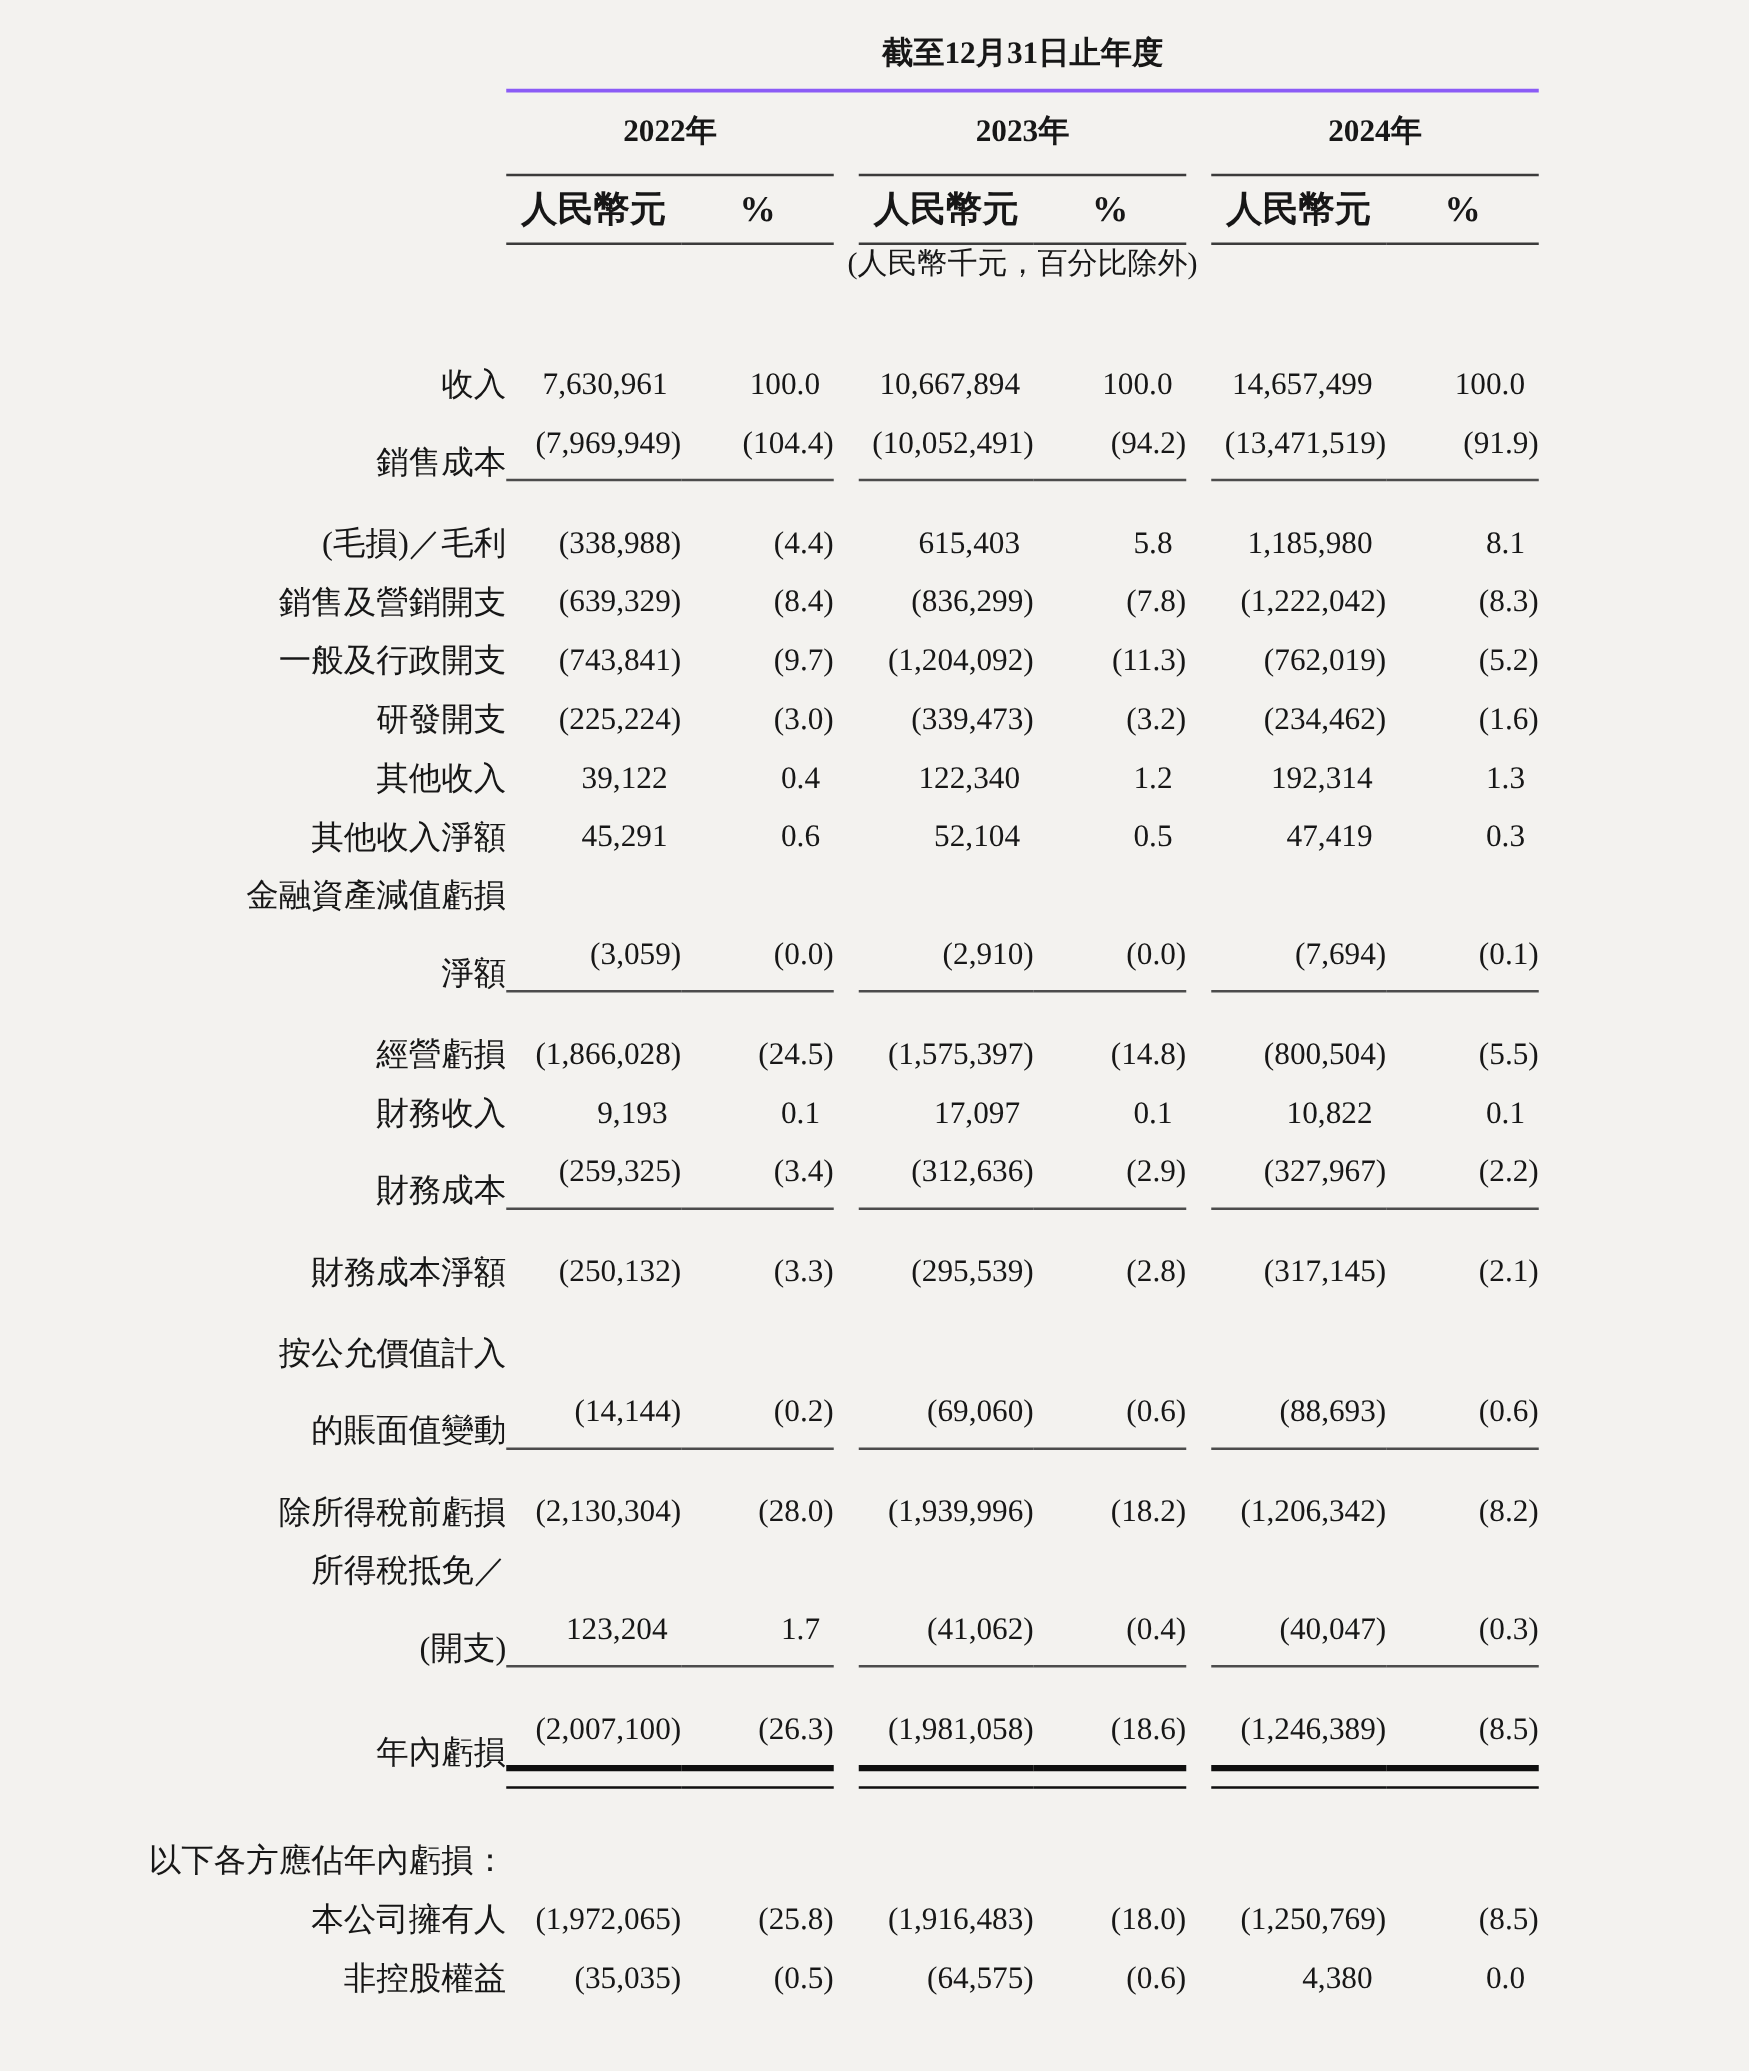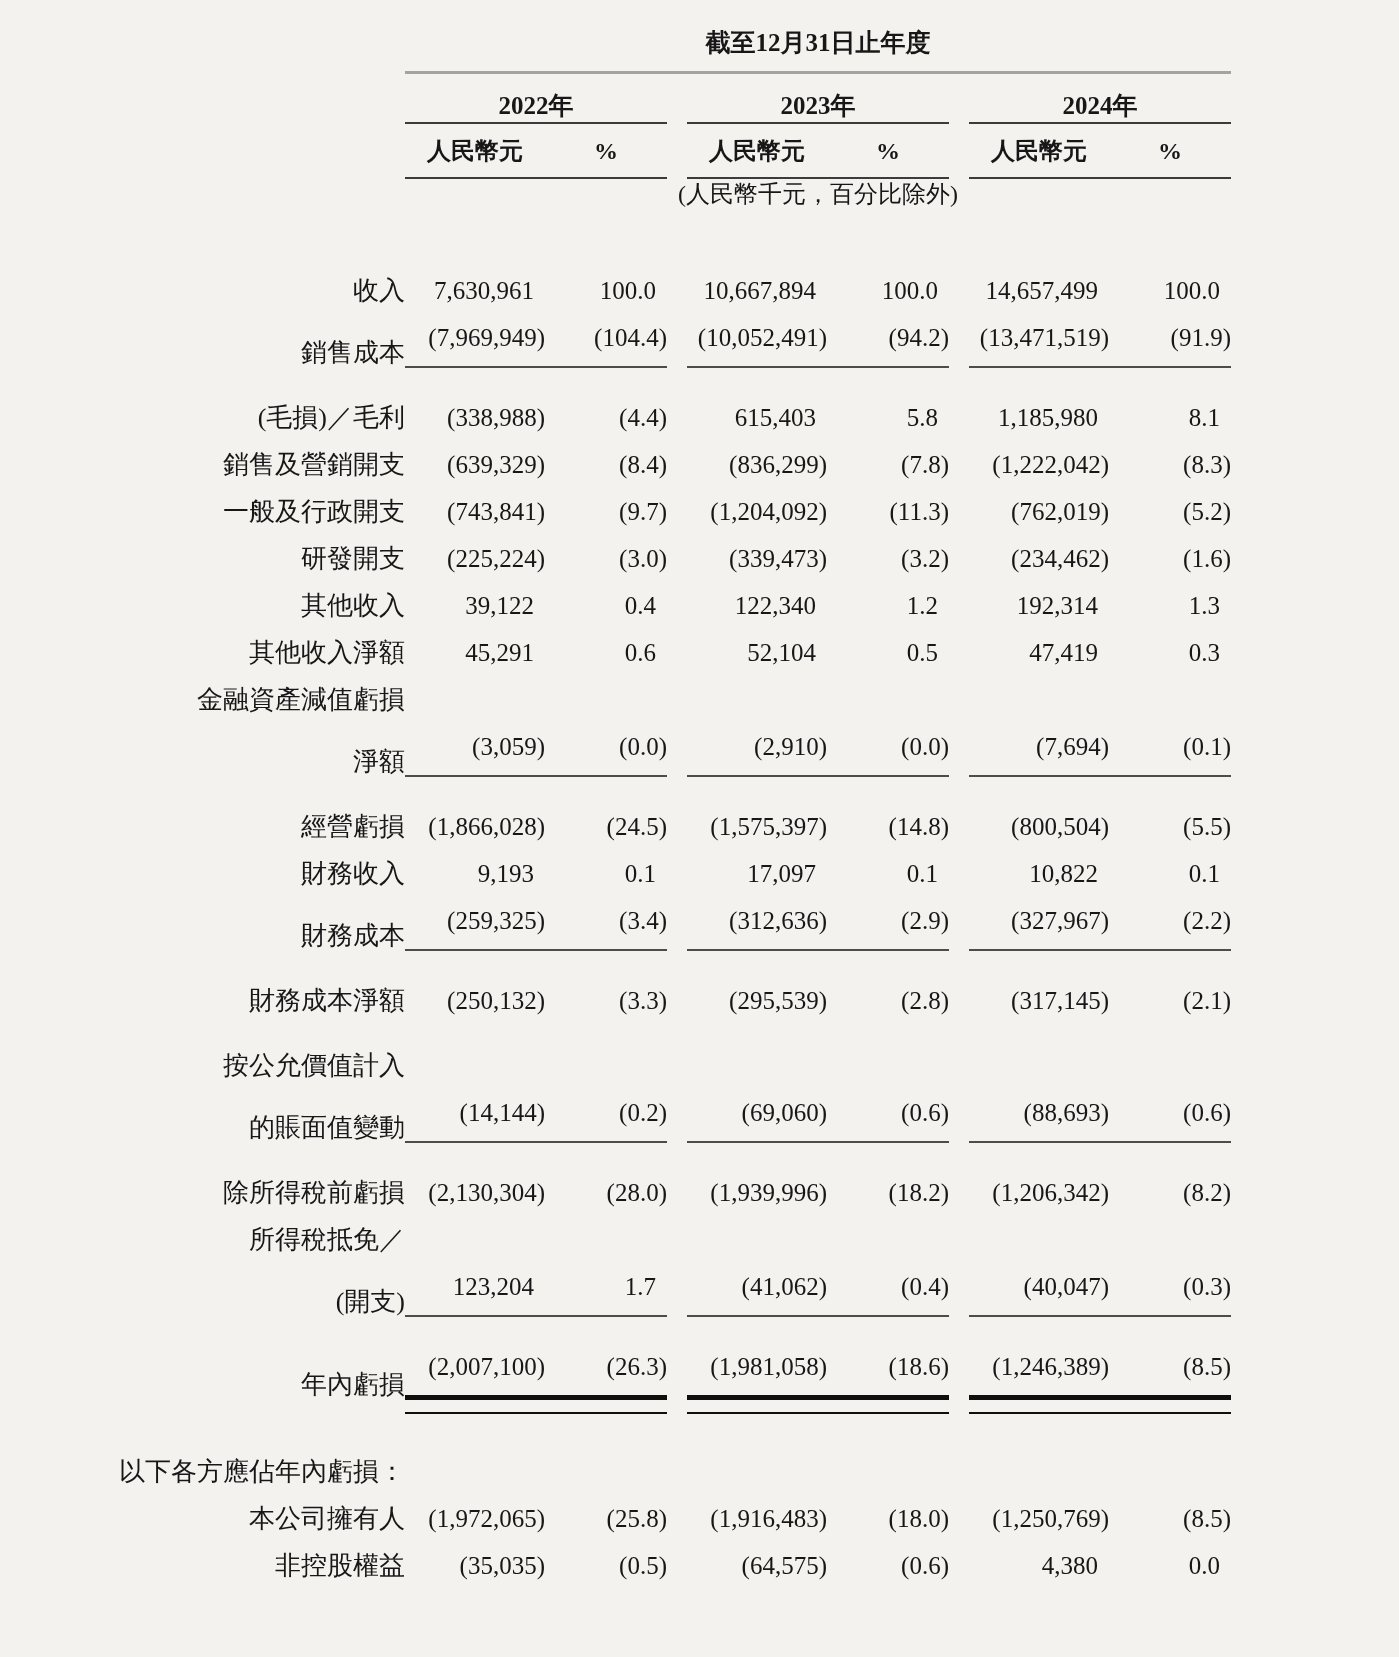--- a/index.html
+++ b/index.html
@@ -18,37 +18,37 @@
   }
   .cell{min-height:1px;}
   
   .hdr-period-span{
     grid-column:2/10;
     text-align:center;
     font-weight:bold;
     font-size:25px;
     line-height:34px;
     padding-bottom:11px;
-    border-bottom:3px solid #a3a3a3;
+    border-bottom:3px solid #8b5cf6;
   }
   .year-span{
     text-align:center;
     font-weight:bold;
     font-size:25px;
     line-height:32px;
-    padding-bottom:0;
+    padding-bottom:17px;
     border-bottom:2px solid #3b3b3b;
   }
   .y1{grid-column:2/4;} .y2{grid-column:5/7;} .y3{grid-column:8/10;}
   .hdr-years{margin-top:16px;}
   .hdr-sub{margin-top:11px;}
   .sub-cell{
     text-align:center;
     font-weight:bold;
-    font-size:24px;
+    font-size:29px;
     line-height:32px;
     padding-bottom:10px;
     border-bottom:2px solid #3b3b3b;
   }
   .gc2{grid-column:2;} .gc3{grid-column:3;} .gc5{grid-column:5;}
   .gc6{grid-column:6;} .gc8{grid-column:8;} .gc9{grid-column:9;}
   .hdr-note-span{
     grid-column:2/10;
     text-align:center;
     font-size:24px;

